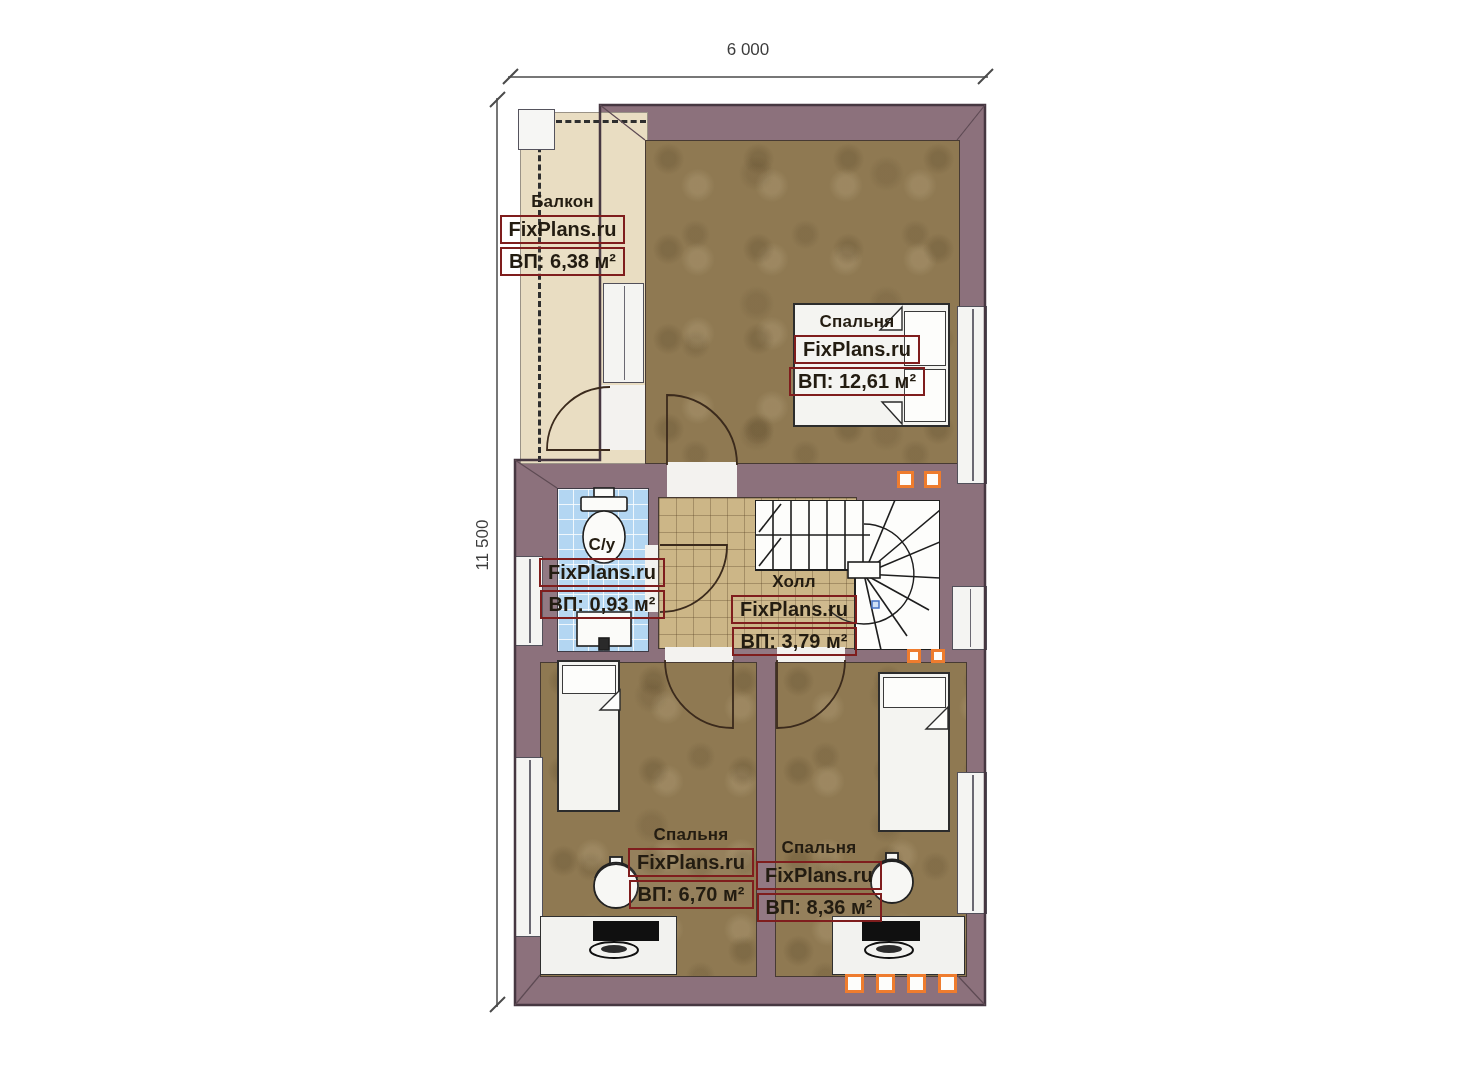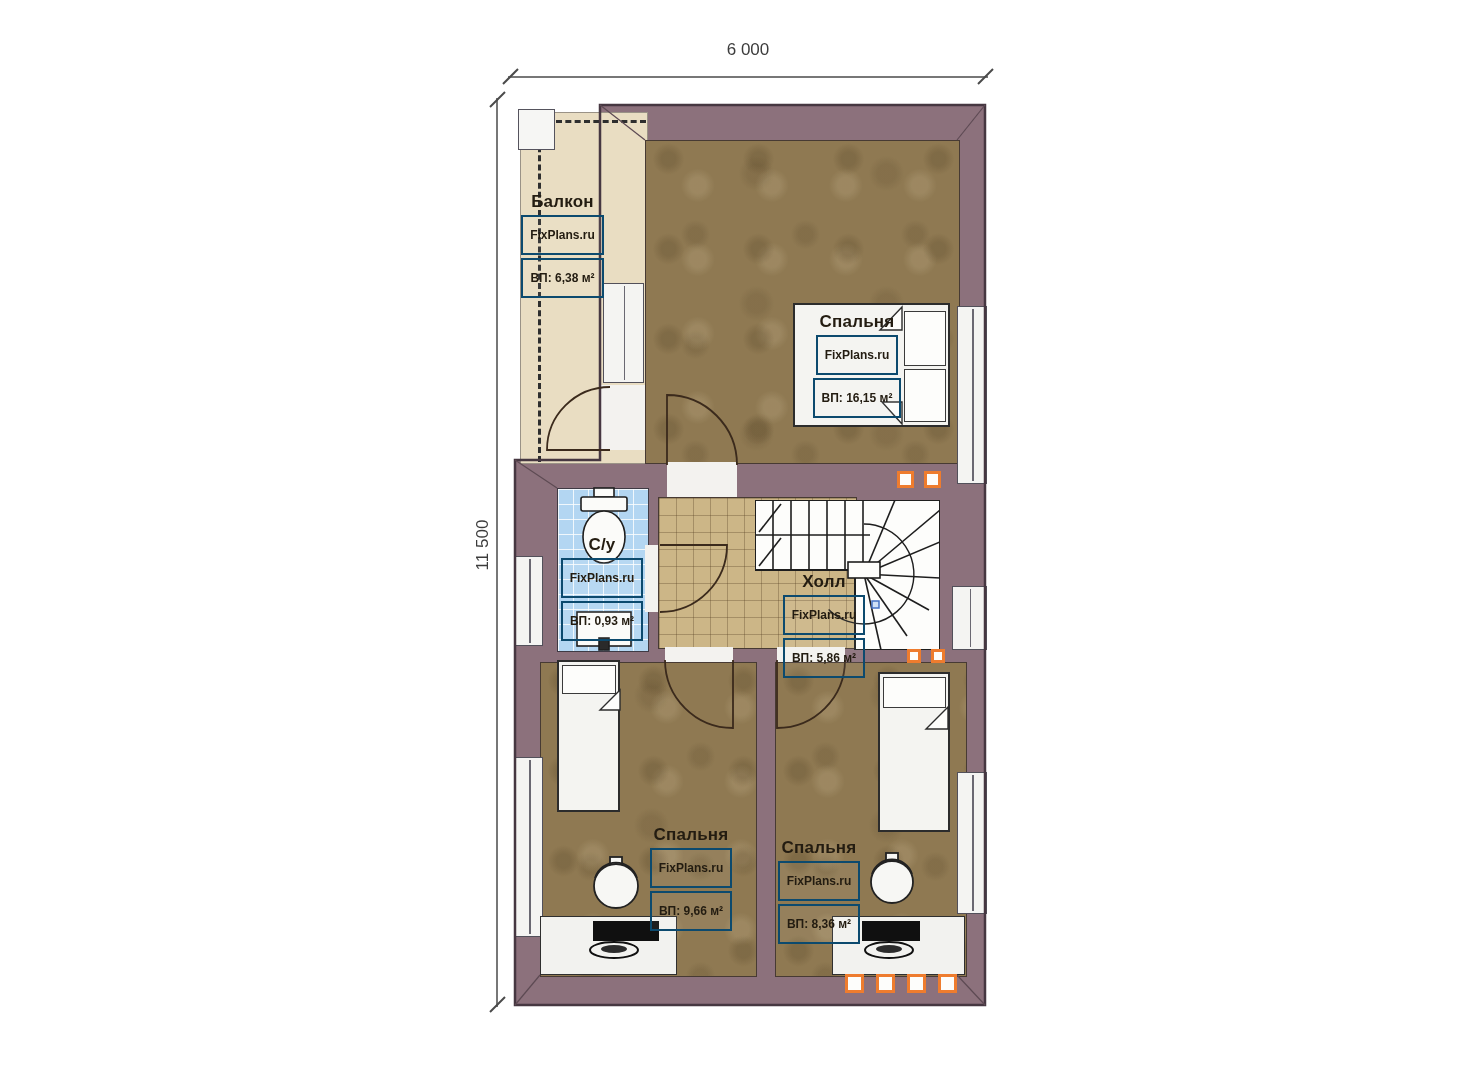--- a/index.html
+++ b/index.html
@@ -49,21 +49,21 @@
   .pillow{background:#fdfdfb;border:1.5px solid #3a3a3a;box-sizing:border-box;position:absolute;}
   .desk{background:#f2f2ef;border:1.5px solid #2f2f2f;box-sizing:border-box;}
   
   .rail-v{border-left:3px dashed #2e2e2e;}
   .rail-h{border-top:3px dashed #2e2e2e;}
   .pillar{background:#f6f6f4;border:1.5px solid #55535d;box-sizing:border-box;}
   
   .room-label{display:flex;flex-direction:column;align-items:center;gap:3px;
     color:#231c11;text-align:center;}
   .room-name{font-weight:bold;font-size:17px;letter-spacing:.2px;}
-  .wm-box,.area-box{border:2px solid #0c4a6e;padding:11px 7px;font-weight:bold;font-size:12px;
+  .wm-box,.area-box{border:2px solid #7f1d1d;padding:1px 7px;font-weight:bold;font-size:20px;
     white-space:nowrap;background:rgba(255,255,255,0.06);}
   .dim-text{color:#3c3c3c;font-size:17px;text-align:center;}
   svg{display:block;}
 </style>
 </head>
 <body>
 
 <div class="plan">
 
   <div class="abs wall" style="left:600px;top:105px;width:385px;height:360px;"></div>
@@ -207,39 +207,39 @@
 
   <div class="abs room-label" style="left:500px;top:192px;width:125px;">
     <div class="room-name">Балкон</div>
     <div class="wm-box">FixPlans.ru</div>
     <div class="area-box">ВП: 6,38 м²</div>
   </div>
 
   <div class="abs room-label" style="left:798px;top:312px;width:118px;">
     <div class="room-name">Спальня</div>
     <div class="wm-box">FixPlans.ru</div>
-    <div class="area-box">ВП: 16,15 м²</div>
+    <div class="area-box">ВП: 12,61 м²</div>
   </div>
 
   <div class="abs room-label" style="left:548px;top:535px;width:108px;">
     <div class="room-name">С/у</div>
     <div class="wm-box">FixPlans.ru</div>
     <div class="area-box">ВП: 0,93 м²</div>
   </div>
 
-  <div class="abs room-label" style="left:765px;top:572px;width:118px;">
+  <div class="abs room-label" style="left:735px;top:572px;width:118px;">
     <div class="room-name">Холл</div>
     <div class="wm-box">FixPlans.ru</div>
-    <div class="area-box">ВП: 5,86 м²</div>
+    <div class="area-box">ВП: 3,79 м²</div>
   </div>
 
   <div class="abs room-label" style="left:632px;top:825px;width:118px;">
     <div class="room-name">Спальня</div>
     <div class="wm-box">FixPlans.ru</div>
-    <div class="area-box">ВП: 9,66 м²</div>
+    <div class="area-box">ВП: 6,70 м²</div>
   </div>
 
   <div class="abs room-label" style="left:760px;top:838px;width:118px;">
     <div class="room-name">Спальня</div>
     <div class="wm-box">FixPlans.ru</div>
     <div class="area-box">ВП: 8,36 м²</div>
   </div>
 
   <div class="abs dim-text" style="left:693px;top:40px;width:110px;">6 000</div>
   <div class="abs dim-text" style="left:428px;top:535px;width:110px;transform:rotate(-90deg);transform-origin:center;">11 500</div>

